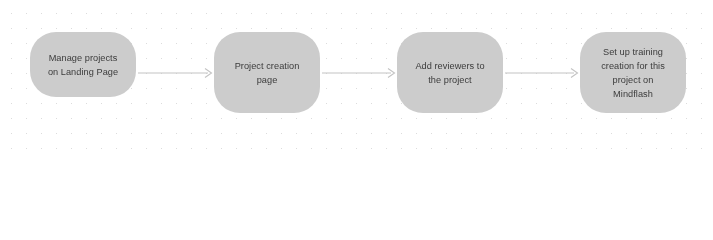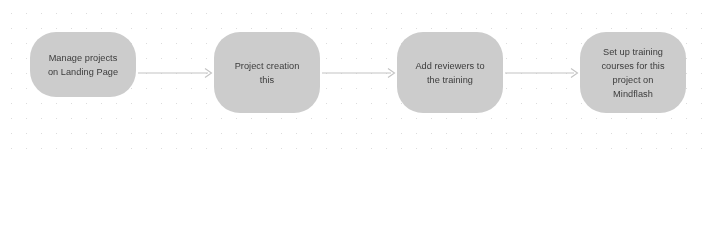--- a/index.html
+++ b/index.html
@@ -85,28 +85,28 @@
     </svg>
   </div>
 
   <div class="flow-node" style="left:30px; top:32px; width:106px; height:65px;">
     <span class="node-label">Manage projects
 on Landing Page</span>
   </div>
 
   <div class="flow-node" style="left:214px; top:32px; width:106px; height:81px;">
     <span class="node-label">Project creation
-this</span>
+page</span>
   </div>
 
   <div class="flow-node" style="left:397px; top:32px; width:106px; height:81px;">
     <span class="node-label">Add reviewers to
-the training</span>
+the project</span>
   </div>
 
   <div class="flow-node" style="left:580px; top:32px; width:106px; height:81px;">
     <span class="node-label">Set up training
-courses for this
+creation for this
 project on
 Mindflash</span>
   </div>
 
 </div>
 
 </body></html>

